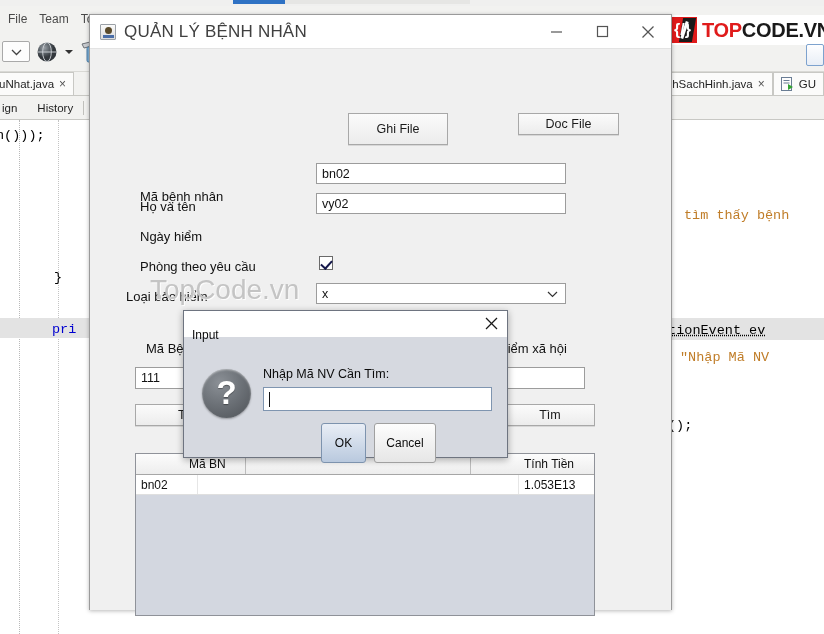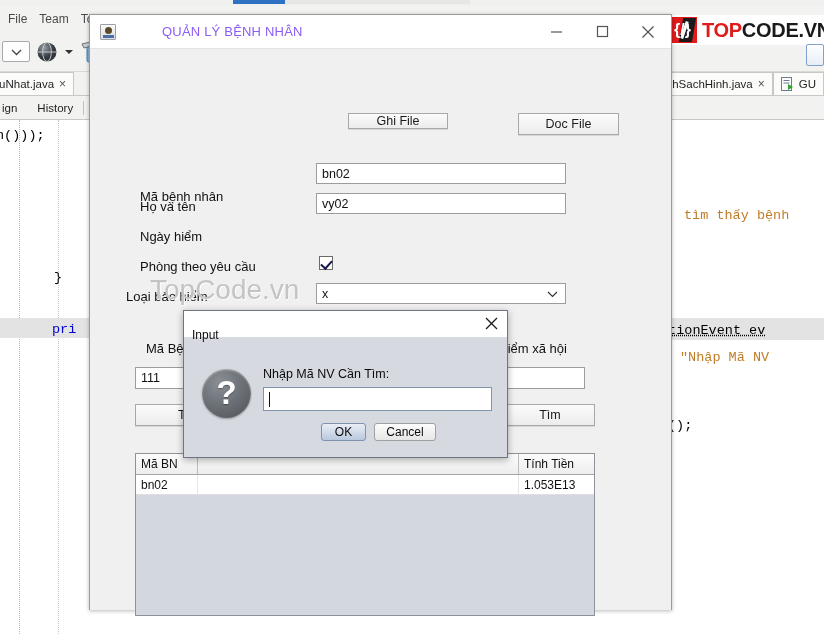--- a/index.html
+++ b/index.html
@@ -179,23 +179,22 @@
   .jwin-ico::before {
     content: ""; position: absolute; left: 4px; top: 2px;
     width: 7px; height: 7px; border-radius: 50%;
     background: #5a4a2a;
   }
   .jwin-ico::after {
     content: ""; position: absolute; left: 2px; top: 10px;
     width: 11px; height: 3px; background: #4a6ea8;
   }
   .jwin-titletext {
-    font-size: 13px; color: #8b5cf6; letter-spacing: 0.2px;
+    font-size: 17px; color: #404040; letter-spacing: 0.2px;
     flex: 1 1 auto;
-    margin-left: 38px;
   }
   .wbtn {
     width: 46px; height: 33px;
     display: flex; align-items: center; justify-content: center;
     color: #4a4a4a;
   }
   .wbtn svg { display: block; }
 
   .jwin-body {
     position: relative; height: 561px; background: #f0f0f0;
@@ -255,20 +254,21 @@
   }
   .jthead {
     display: flex; height: 21px;
     background: linear-gradient(#fcfcfc,#ededed);
     border-bottom: 1px solid #a6a6a6;
   }
   .jth {
     font-size: 12px; color: #101010; display: flex; align-items: center;
     padding-left: 5px; border-right: 1px solid #bcbcbc;
     background: linear-gradient(#fcfcfc,#ededed);
+    margin-left: 48px;
   }
   .jtr {
     display: flex; height: 20px; background: #ffffff;
     border-bottom: 1px solid #dfdfdf;
   }
   .jtd {
     font-size: 12px; color: #101010; display: flex; align-items: center;
     padding-left: 5px; border-right: 1px solid #e6e6e6;
   }
 
@@ -315,21 +315,21 @@
   .dlg-input {
     position: absolute; left: 79px; top: 50px;
     width: 229px; height: 24px;
     background: #ffffff; border: 1px solid #7f95b0;
     display: flex; align-items: center; padding-left: 4px;
   }
   .caret {
     width: 1px; height: 15px; background: #111; margin-left: 1px;
   }
   .dlg-btn {
-    position: absolute; height: 18px;
+    position: absolute; height: 40px;
     font-size: 12px; color: #0b0b0b;
     display: flex; align-items: center; justify-content: center;
     border-radius: 3px;
   }
   .dlg-btn.primary {
     background: linear-gradient(#e9eef6,#b9c9de);
     border: 1px solid #7d93ae;
   }
   .dlg-btn.normal {
     background: linear-gradient(#fdfdfd,#e6e6e6);
@@ -457,21 +457,21 @@
       <span class="wbtn">
         <svg width="14" height="14" viewBox="0 0 14 14">
           <line x1="1.5" y1="1.5" x2="12.5" y2="12.5" stroke="#555" stroke-width="1.2"></line>
           <line x1="12.5" y1="1.5" x2="1.5" y2="12.5" stroke="#555" stroke-width="1.2"></line>
         </svg>
       </span>
     </div>
 
     <div class="jwin-body">
 
-      <div class="jbtn abs" style="left:258px;top:64px;width:100px;height:16px;">Ghi File</div>
+      <div class="jbtn abs" style="left:258px;top:64px;width:100px;height:32px;">Ghi File</div>
       <div class="jbtn abs" style="left:428px;top:64px;width:101px;height:22px;">Doc File</div>
 
       <div class="flabel abs" style="left:50px;top:120px;margin-top:20px;">Mã bệnh nhân</div>
       <div class="jtext abs" style="left:226px;top:114px;width:250px;height:21px;">bn02</div>
 
       <div class="flabel abs" style="left:50px;top:150px;">Họ và tên</div>
       <div class="jtext abs" style="left:226px;top:144px;width:250px;height:21px;">vy02</div>
 
       <div class="flabel abs" style="left:50px;top:180px;">Ngày hiểm</div>
 

